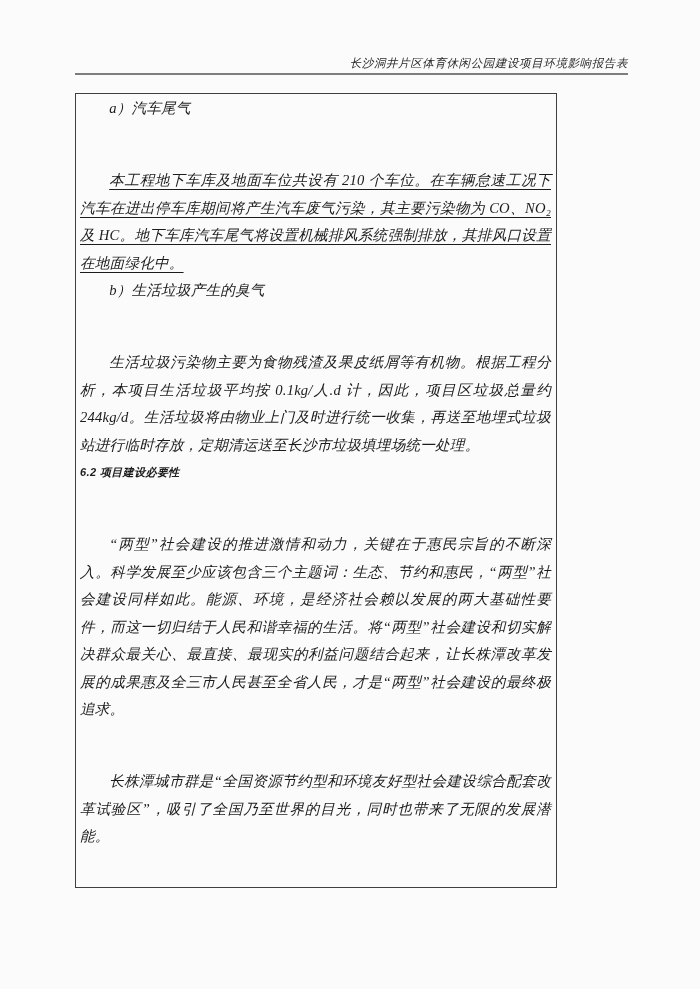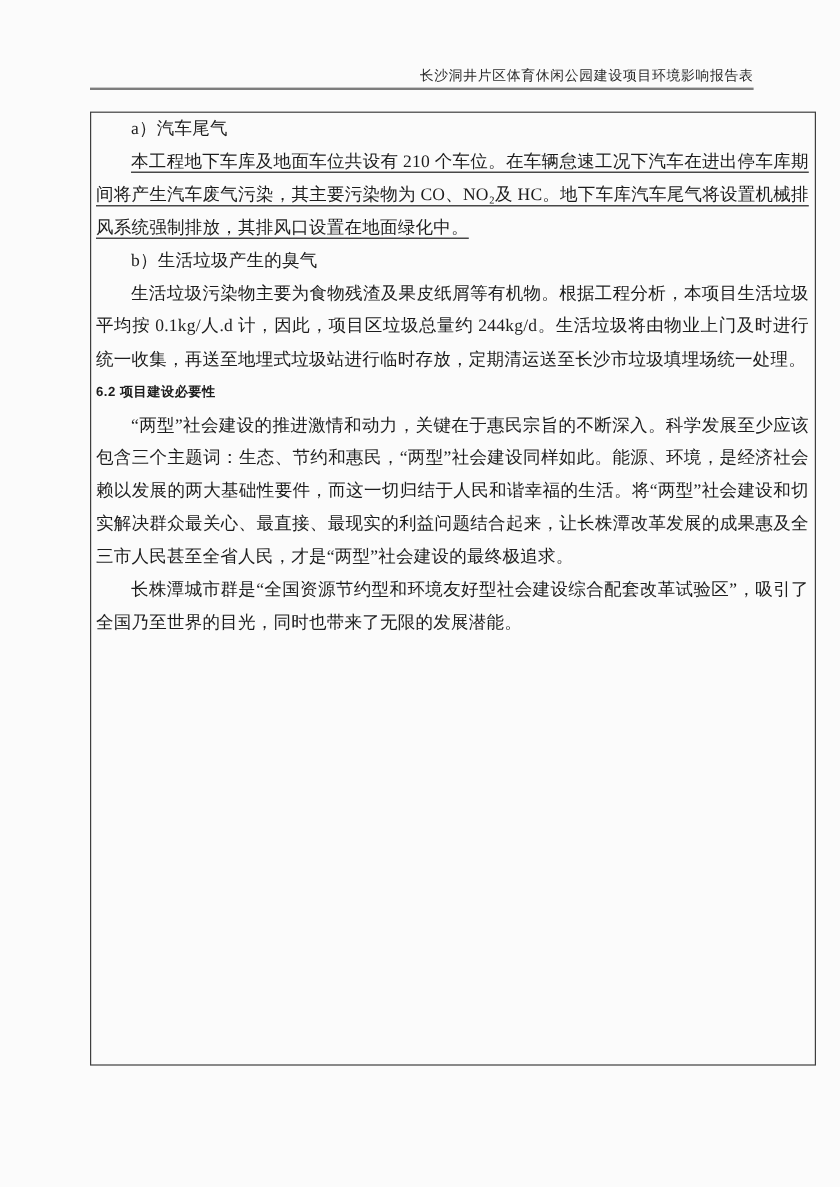--- a/index.html
+++ b/index.html
@@ -8,20 +8,21 @@
     background: #fbfbfb;
   }
   .page {
     position: relative;
     width: 700px;
     height: 989px;
     background: #fbfbfb;
     font-family: "Liberation Serif", "DejaVu Serif", serif;
     color: #1c1c1c;
     overflow: hidden;
+    font-style: italic;
   }
   .header-title {
     position: absolute;
     top: 56px;
     right: 72px;
     font-size: 11.5px;
     letter-spacing: 0.6px;
     color: #2a2a2a;
     white-space: nowrap;
   }
@@ -30,39 +31,40 @@
     top: 73px;
     left: 75px;
     width: 553px;
     height: 0;
     border-top: 2.5px solid #7d7d7d;
   }
   .doc-box {
     position: absolute;
     top: 93px;
     left: 75px;
-    width: 605px;
+    width: 482px;
     height: 795px;
     box-sizing: border-box;
     border: 1.5px solid #3f3f3f;
     padding: 1px 5px 0 4px;
     background: transparent;
   }
   .para {
     margin: 0;
     font-size: 14.6px;
     line-height: 27.4px;
     text-align: justify;
     letter-spacing: 0.2px;
   }
   .p-item {
     text-indent: 2em;
   }
   .p-body {
     text-indent: 2em;
+    margin-top: 45px;
   }
   .p-underline {
     text-decoration: underline;
     text-underline-offset: 4px;
     text-decoration-thickness: 1px;
   }
   .p-h2 {
     font-family: "Liberation Sans", "DejaVu Sans", sans-serif;
     font-weight: bold;
     font-size: 11px;

